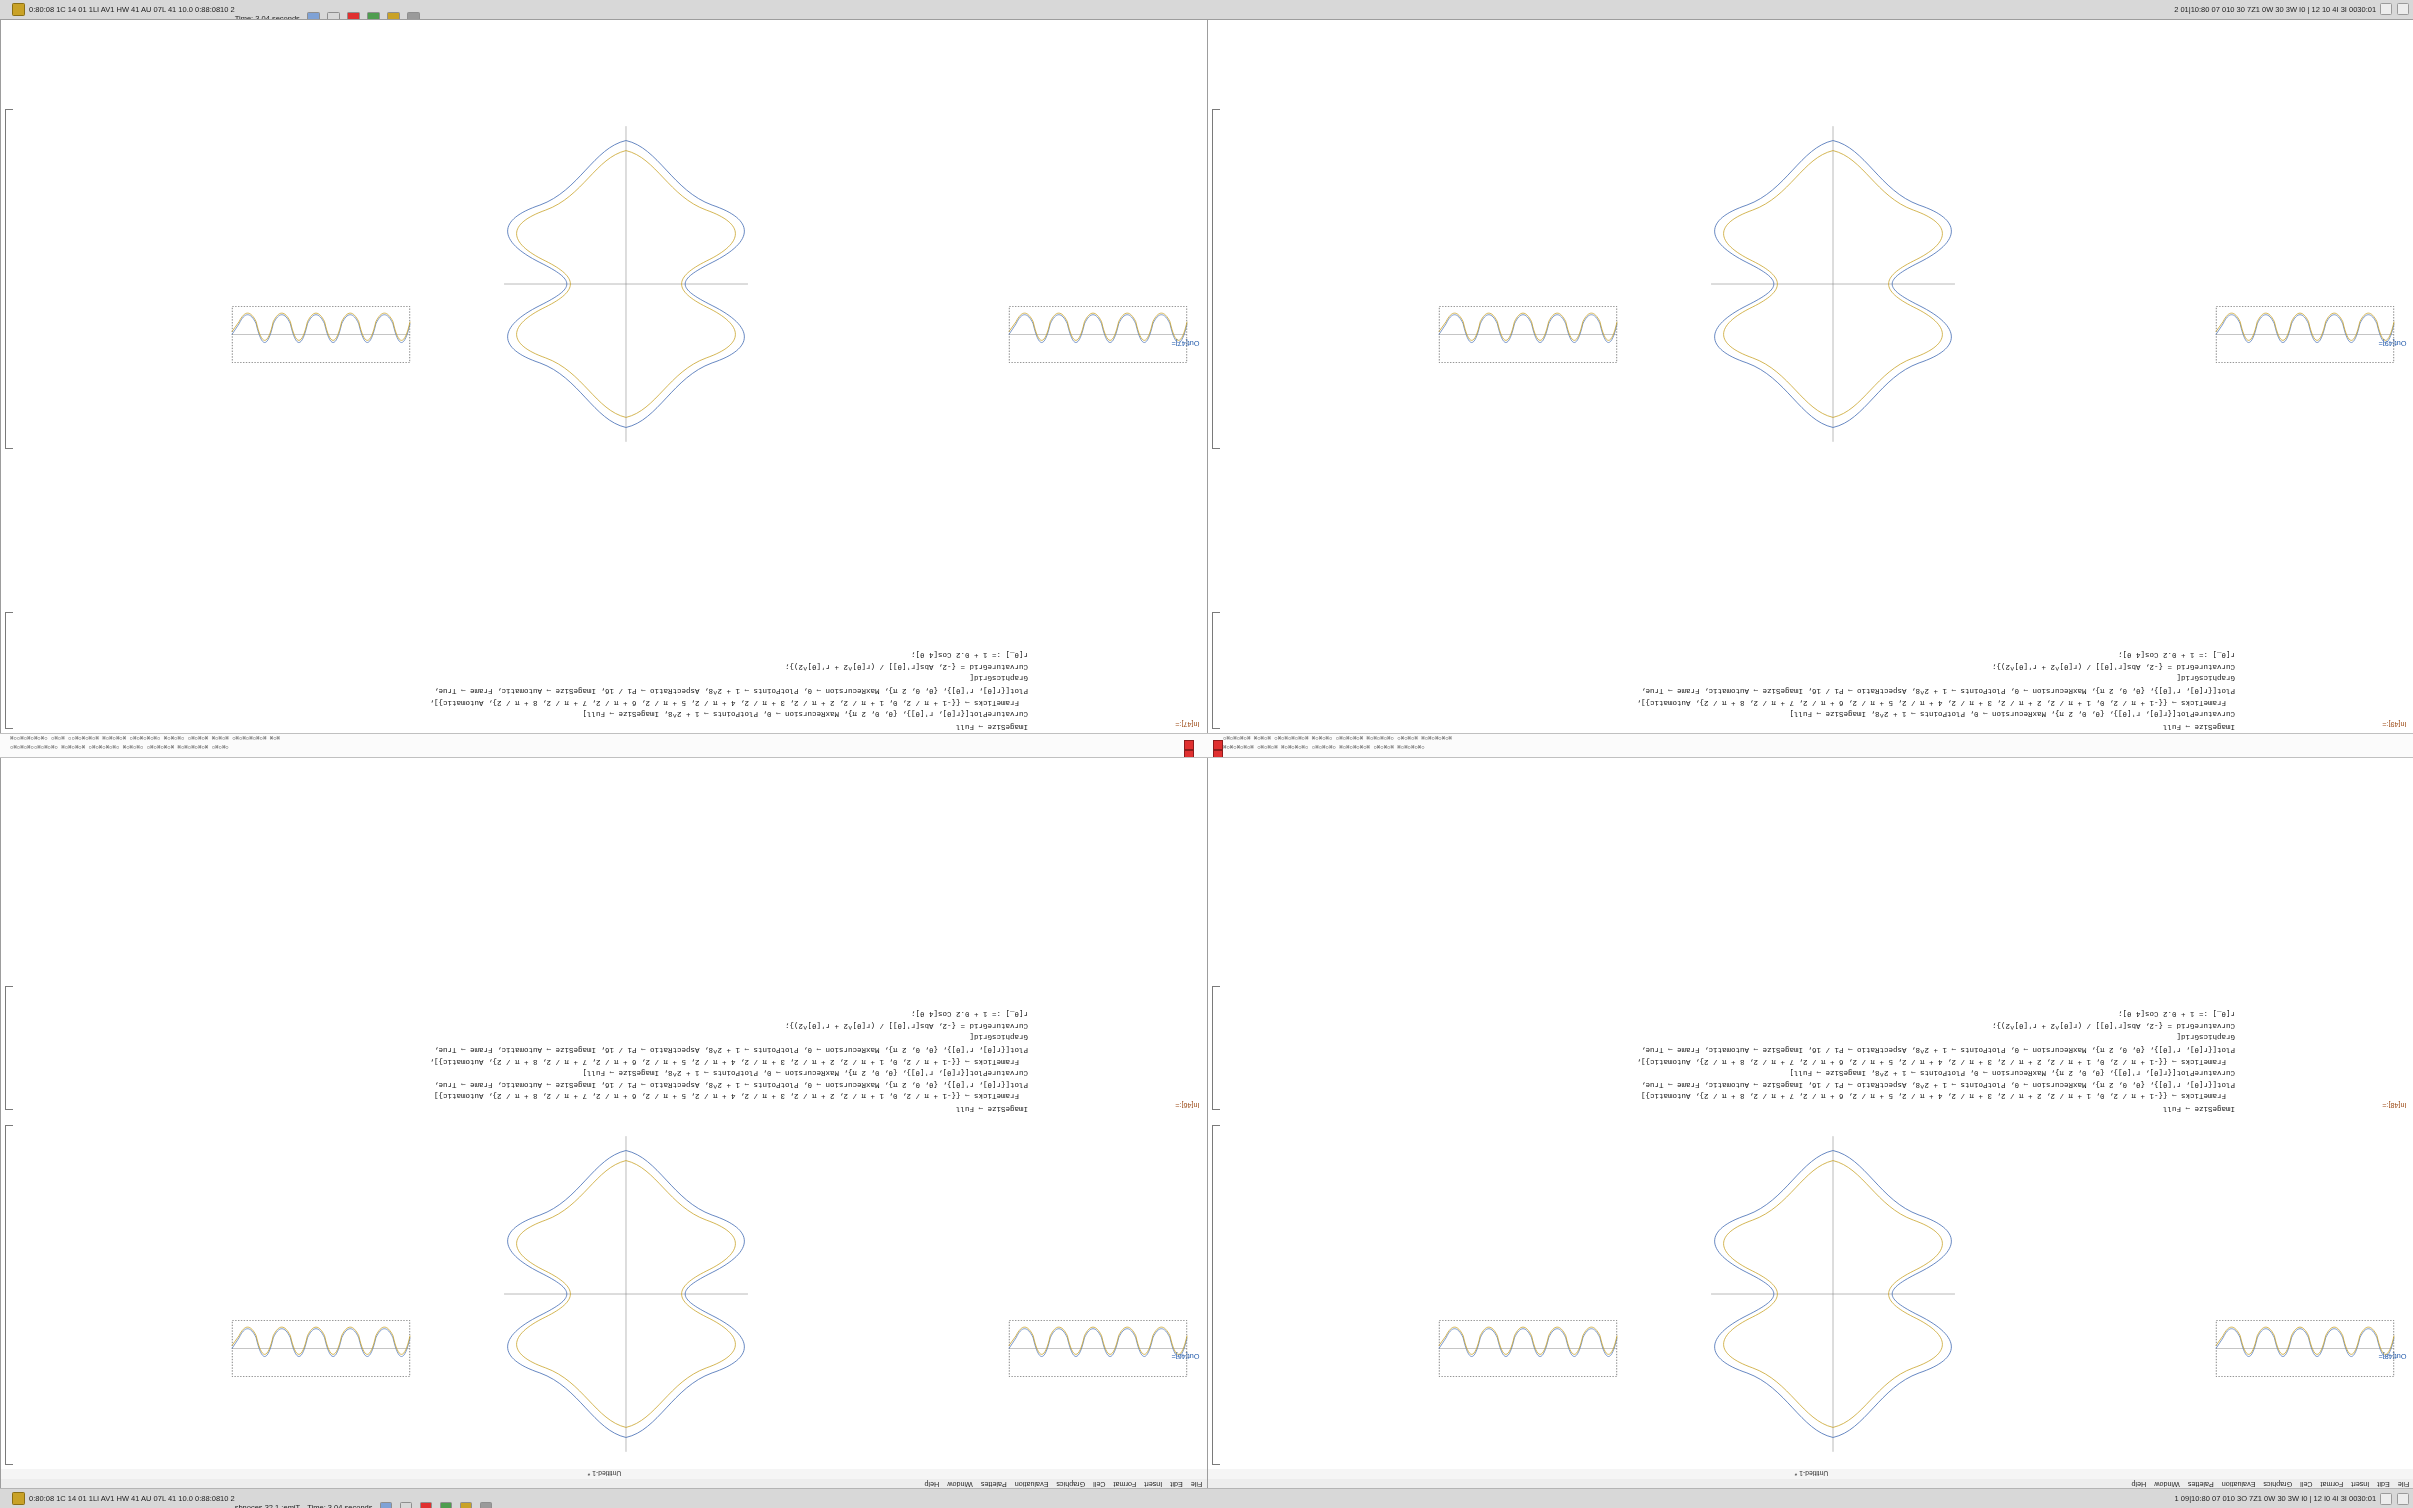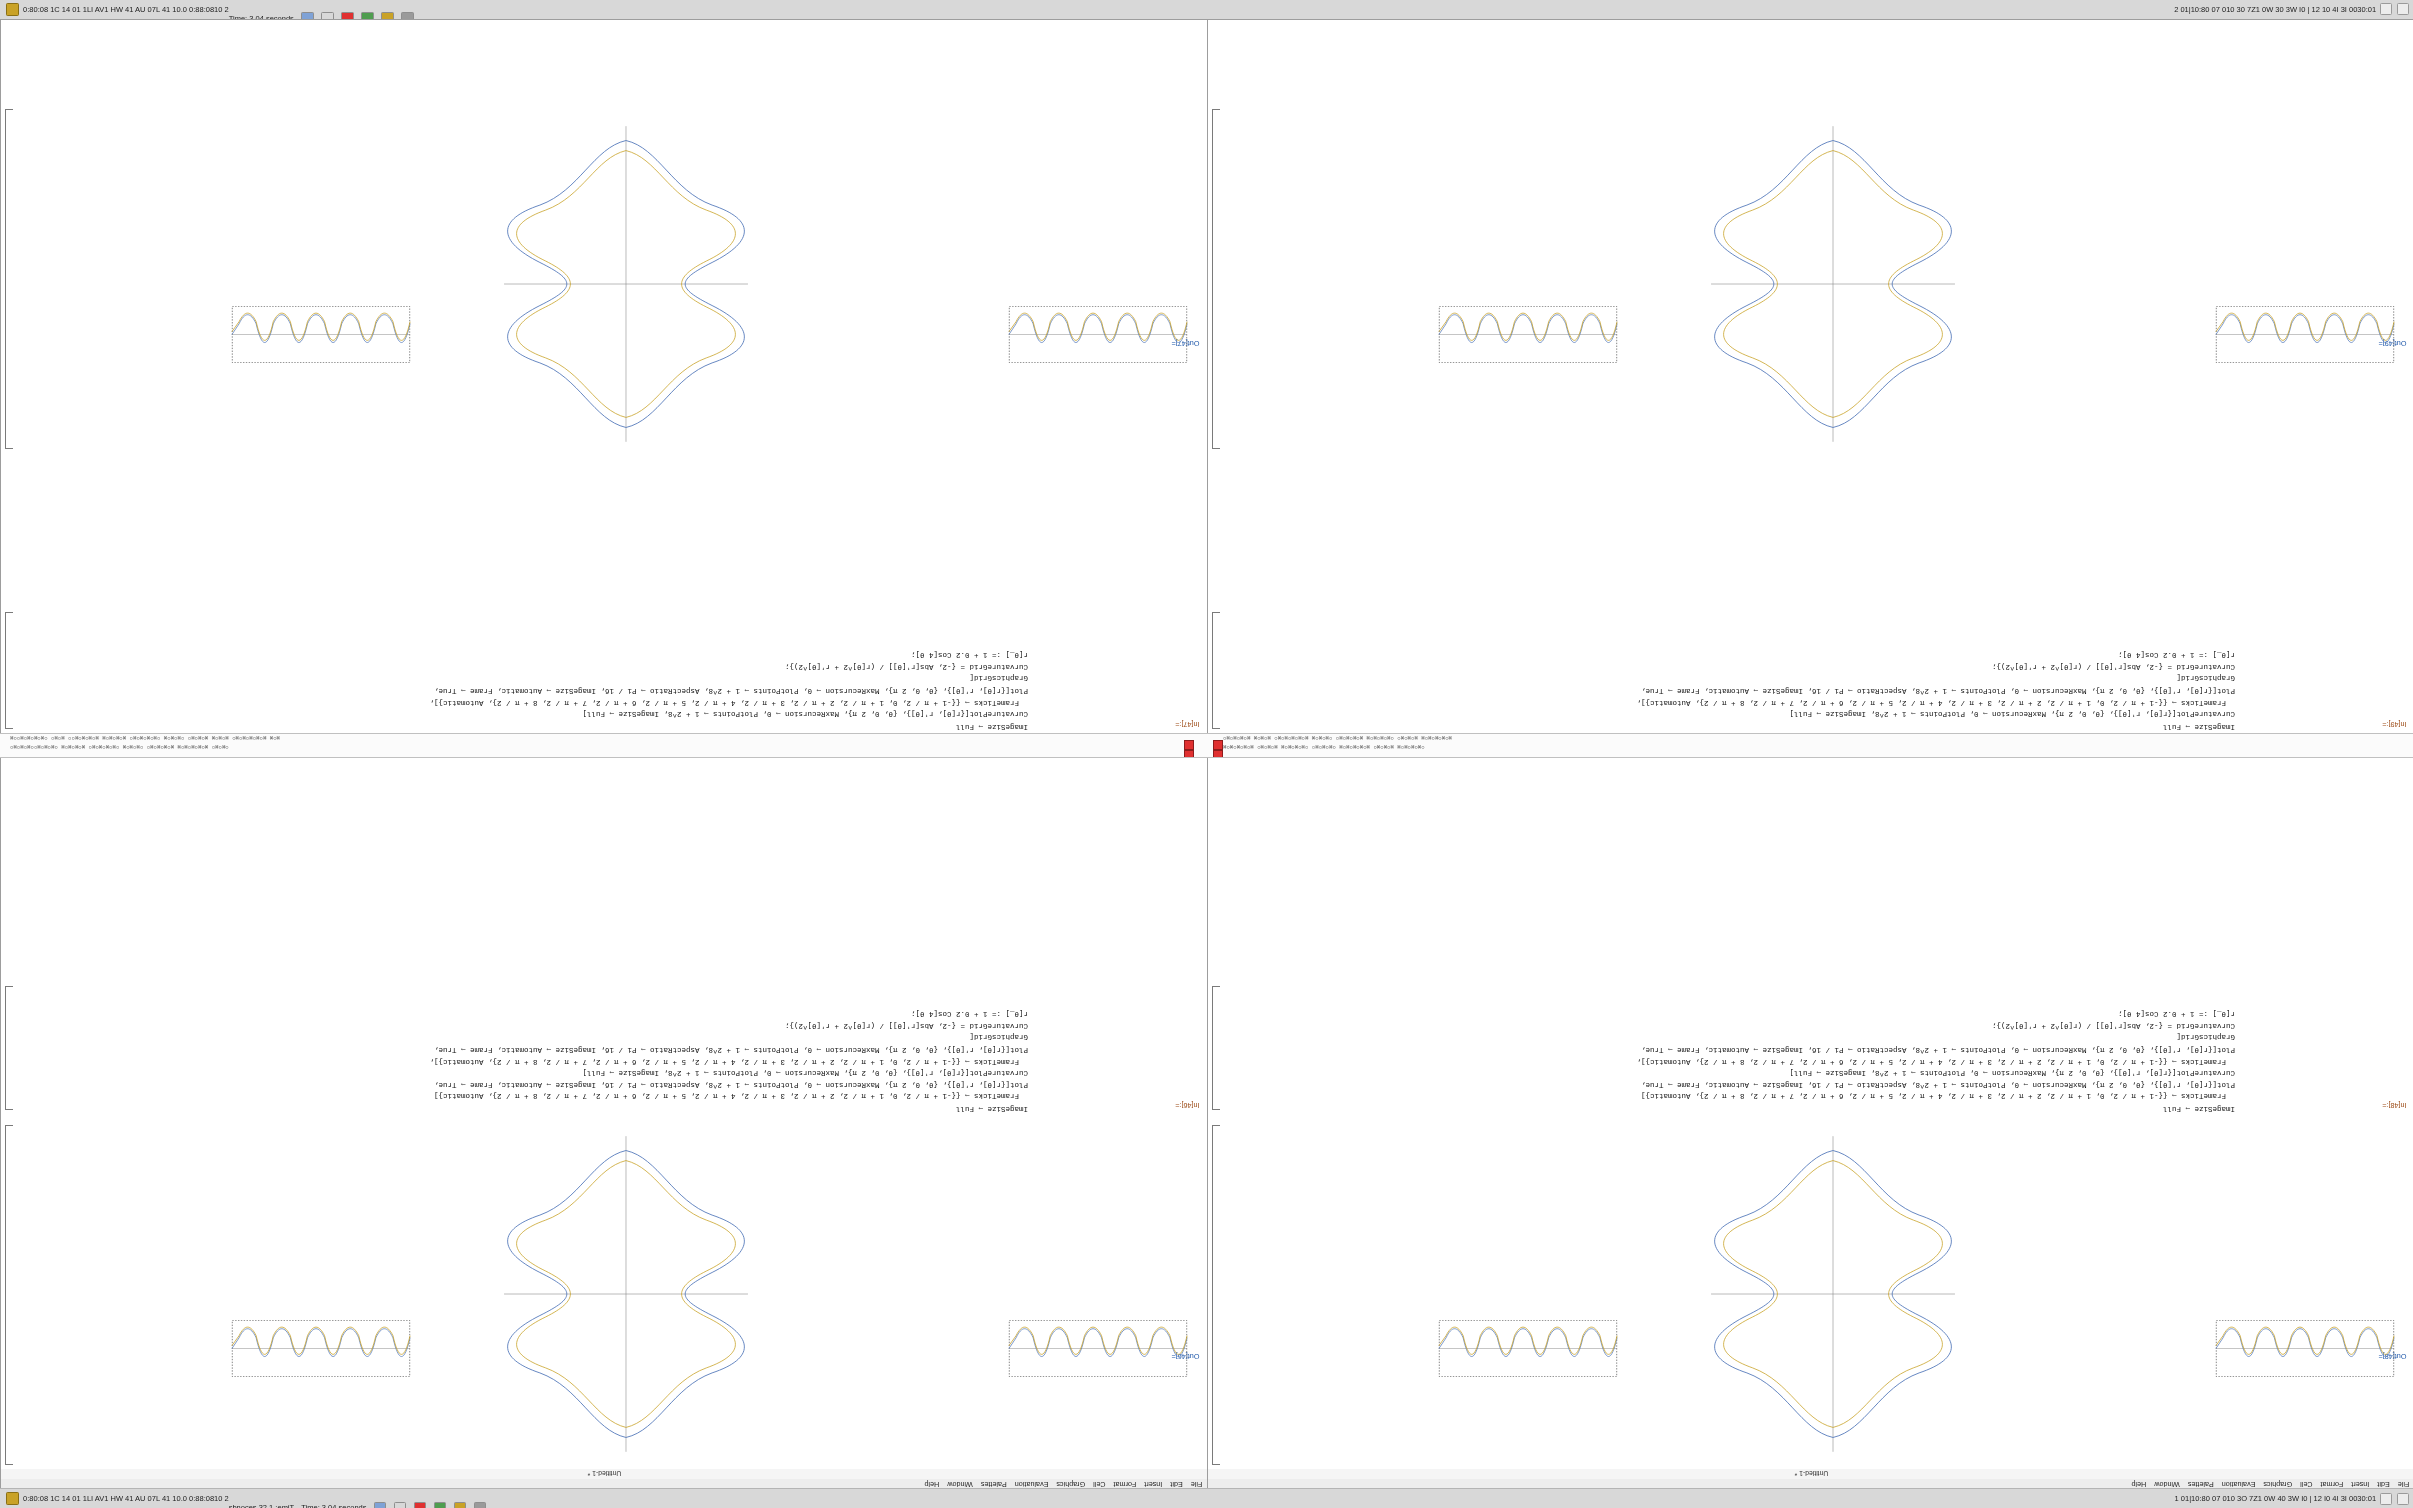--- a/index.html
+++ b/index.html
@@ -4,21 +4,21 @@
 <style>
   html,body{margin:0;padding:0;background:#ffffff;}
   body{width:2413px;height:1508px;overflow:hidden;font-family:"Liberation Sans",sans-serif;}
   .screen{position:relative;width:2413px;height:1508px;background:#f2f2f2;}
 
   
   .titlebar{position:absolute;left:0;width:100%;height:18.7px;background:#d8d8d8;border-bottom:0.7px solid #b4b4b4;
             display:flex;align-items:center;font-size:8px;color:#222;}
   .titlebar.top{top:0;}
   .titlebar.bot{bottom:0;border-bottom:none;border-top:0.7px solid #b4b4b4;}
-  .tb-left{display:flex;align-items:center;gap:4.3px;padding-left:6px;}
+  .tb-left{display:flex;align-items:center;gap:4.3px;padding-left:12px;}
   .tb-center{flex:1;display:flex;align-items:center;justify-content:flex-start;gap:7.2px;margin-top:18px;}
   .tb-right{display:flex;align-items:center;gap:4.3px;padding-right:4.3px;}
   .tbtn{width:10px;height:10px;border:0.7px solid #9a9a9a;background:#ececec;border-radius:1.4px;}
   .appicon{width:10.8px;height:10.8px;border-radius:1.4px;}
   .trayicon{width:10.8px;height:10px;border:0.7px solid #8e8e8e;border-radius:1.4px;background:#e8e8e8;}
   .tt{font-size:7.5px;color:#1a1a1a;white-space:nowrap;}
 
   
   .pane{position:absolute;background:#ffffff;border:0.7px solid #9d9d9d;overflow:hidden;}
   .pane.left{left:0;top:18.7px;width:1207px;height:1471px;}
@@ -313,20 +313,20 @@
       <span class="tt">sbnoces 32.1 :emiT</span>
       <span class="tt">Time: 3.04 seconds</span>
       <div class="trayicon" style="background:#7fa2d6;"></div>
       <div class="trayicon" style="background:#d8d8d8;"></div>
       <div class="trayicon" style="background:#e03030;"></div>
       <div class="trayicon" style="background:#4f9d4f;"></div>
       <div class="trayicon" style="background:#c9a227;"></div>
       <div class="trayicon" style="background:#9a9a9a;"></div>
     </div>
     <div class="tb-right">
-      <span class="tt">1 01|10:80 07 010  3O  7Z1 0W  40  3W  I0 | 12  I0  4I  3I 0030:01</span>
+      <span class="tt">1 09|10:80 07 010  3O  7Z1 0W  30  3W  I0 | 12  I0  4I  3I 0030:01</span>
       <div class="tbtn"></div>
       <div class="tbtn"></div>
     </div>
   </div>
 
 </div>
 
 
 </body></html>

